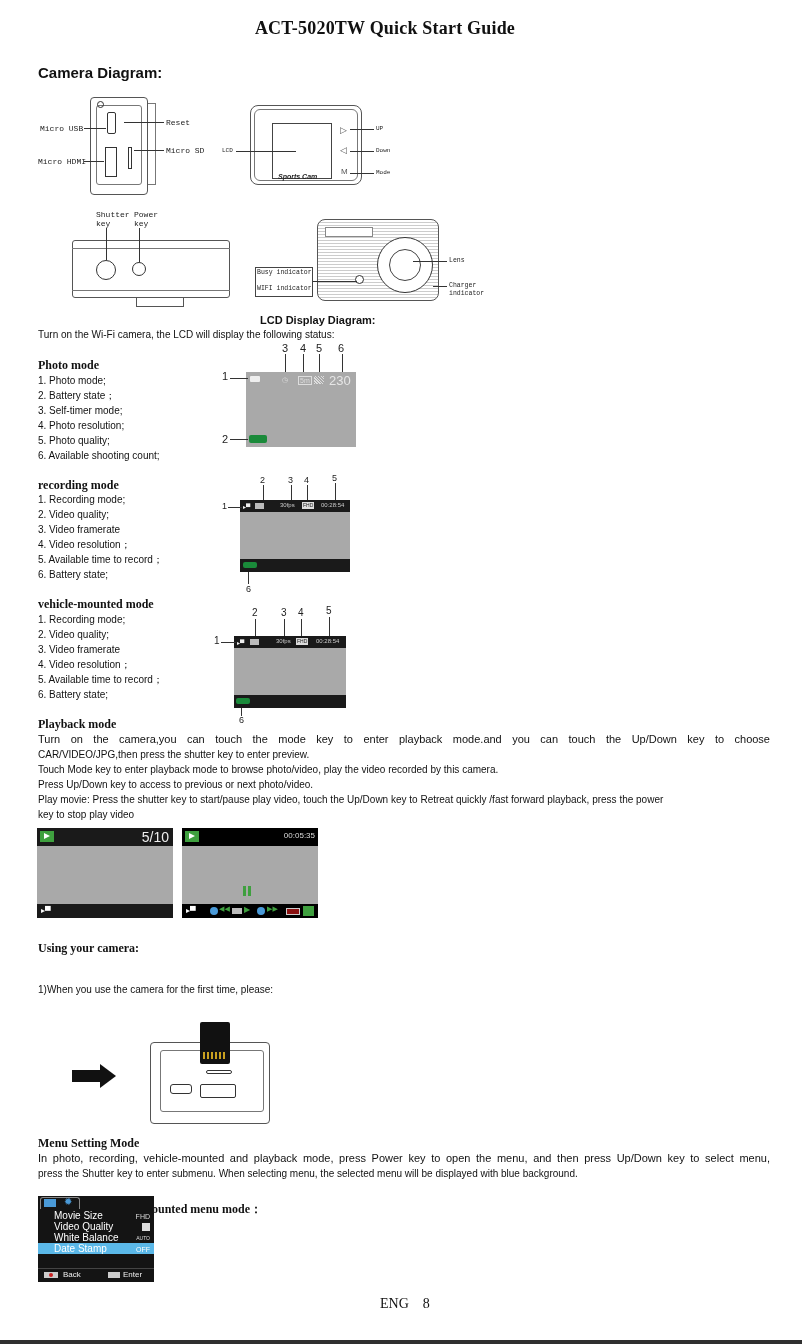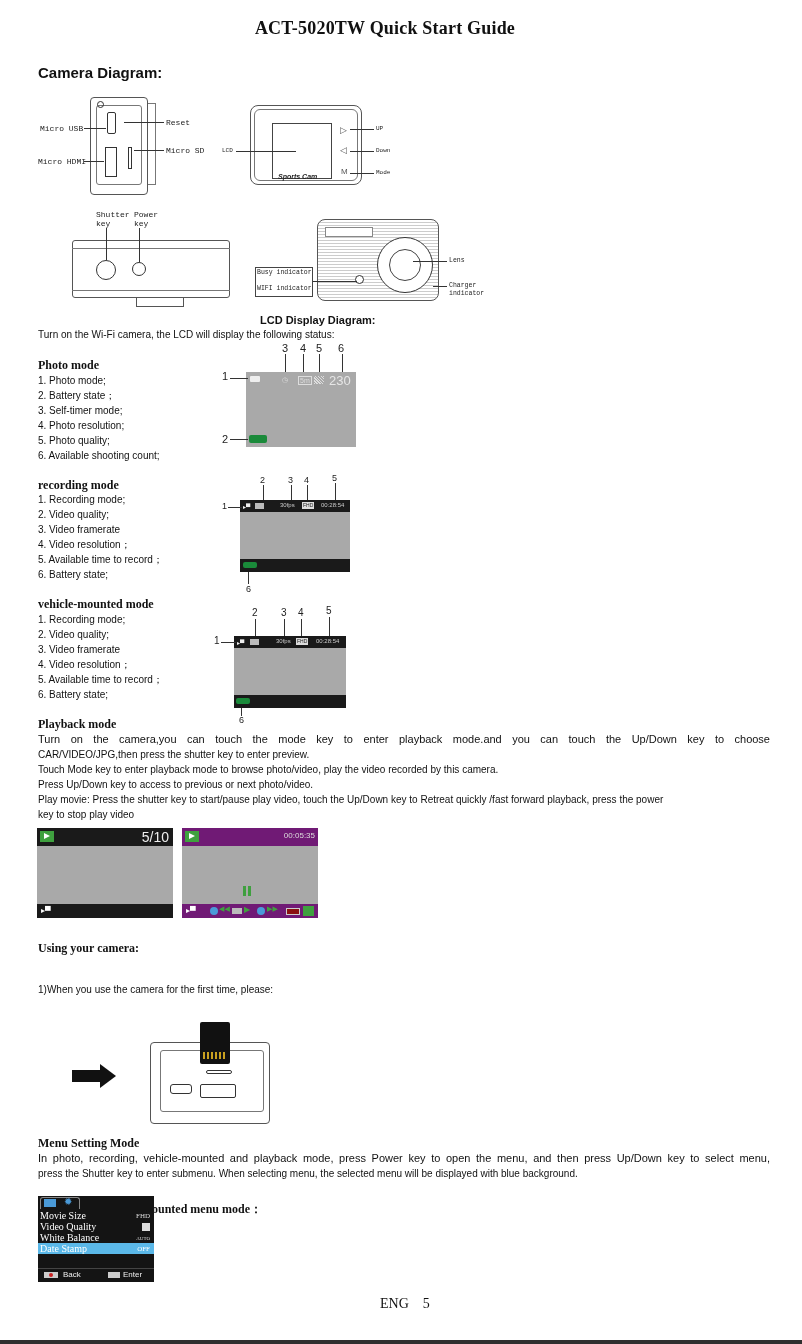--- a/index.html
+++ b/index.html
@@ -14,21 +14,21 @@
   .justify { text-align: justify; text-align-last: justify; }
   .mono { font-family: "Liberation Mono", monospace; font-size: 8px; color: #222; }
   .diagram-box { border: 1.5px solid #555; border-radius: 6px; background: #fff; }
   .leader { position: absolute; height: 1px; background: #333; }
   .vleader { position: absolute; width: 1px; background: #333; }
   .lcd { position: absolute; background: #a9a9a9; }
   .lcd-dark { position: absolute; background: #1a1a1a; }
   .num { position: absolute; font-size: 11px; color: #222; }
   .batt { position: absolute; background: #1a8a3a; border-radius: 2px; }
   .footer-rule { left: 0; top: 1340px; width: 802px; height: 4px; background: #2f2f2f; }
-  .menu-item { height: 11px; font-size: 10px; line-height: 11px; color: #fff; padding-left: 2px; position: relative; font-family: Liberation Serif, serif; }
+  .menu-item { height: 11px; font-size: 10px; line-height: 11px; color: #fff; padding-left: 16px; position: relative; }
   .menu-item.sel { background: #5bb8e8; }
   .menu-val { position: absolute; right: 4px; top: 1px; font-size: 7px; color: #ddd; }
 </style>
 </head>
 <body>
 
 <div class="abs title">ACT-5020TW Quick Start Guide</div>
 
 <div class="abs h-sans" style="left:38px; top:64px;">Camera  Diagram:</div>
 
@@ -207,21 +207,21 @@
 
 <div class="abs" style="left:37px; top:828px; width:136px; height:90px; background:#1a1a1a;">
   <div class="abs" style="left:3px; top:3px; width:14px; height:11px; background:#3fa03f;">
     <div class="abs" style="left:4px; top:2px; width:0; height:0; border-left:6px solid #fff; border-top:3.5px solid transparent; border-bottom:3.5px solid transparent;"></div>
   </div>
   <div class="abs" style="right:4px; top:1px; font-size:14px; color:#eee;">5/10</div>
   <div class="lcd" style="left:0px; top:18px; width:136px; height:58px;"></div>
   <div class="abs" style="left:4px; top:78px; font-size:8px; color:#fff;">▸▀</div>
 </div>
 
-<div class="abs" style="left:182px; top:828px; width:136px; height:90px; background:#701a75;">
+<div class="abs" style="left:182px; top:828px; width:136px; height:90px; background:#000000;">
   <div class="abs" style="left:3px; top:3px; width:14px; height:11px; background:#3fa03f;">
     <div class="abs" style="left:4px; top:2px; width:0; height:0; border-left:6px solid #fff; border-top:3.5px solid transparent; border-bottom:3.5px solid transparent;"></div>
   </div>
   <div class="abs" style="right:3px; top:3px; font-size:8px; color:#ddd;">00:05:35</div>
   <div class="lcd" style="left:0px; top:18px; width:136px; height:58px;"></div>
   <div class="abs" style="left:61px; top:58px; width:8px; height:10px; border-left:3px solid #3fa03f; border-right:3px solid #3fa03f;"></div>
   <div class="abs" style="left:4px; top:78px; font-size:8px; color:#fff;">▸▀</div>
   <div class="abs" style="left:28px; top:79px; width:8px; height:8px; border-radius:50%; background:#4a9ad8;"></div>
   <div class="abs" style="left:37px; top:77px; font-size:7px; color:#3fa03f;">◀◀</div>
   <div class="abs" style="left:50px; top:80px; width:10px; height:6px; background:#bbb;"></div>
@@ -267,14 +267,14 @@
   </div>
   <div class="abs" style="left:0px; top:72px; width:116px; height:1px; background:#444;"></div>
   <div class="abs" style="left:6px; top:76px; width:14px; height:6px; background:#ccc;">
     <div class="abs" style="left:5px; top:1px; width:4px; height:4px; border-radius:50%; background:#c22;"></div>
   </div>
   <div class="abs" style="left:25px; top:74px; font-size:8px; color:#eee;">Back</div>
   <div class="abs" style="left:70px; top:76px; width:12px; height:6px; background:#ccc;"></div>
   <div class="abs" style="left:85px; top:74px; font-size:8px; color:#eee;">Enter</div>
 </div>
 
-<div class="abs" style="left:380px; top:1296px; font-family:'Liberation Serif', serif; font-size:14px; white-space:pre;">ENG    5</div>
+<div class="abs" style="left:380px; top:1296px; font-family:'Liberation Serif', serif; font-size:14px; white-space:pre;">ENG    8</div>
 <div class="abs footer-rule"></div>
 
 </body></html>

